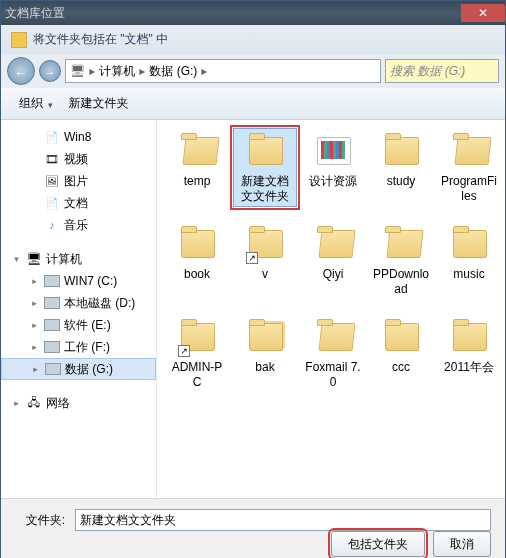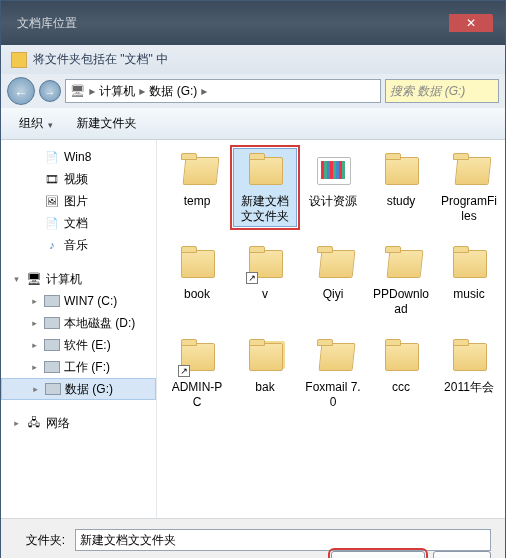--- a/index.html
+++ b/index.html
@@ -1,30 +1,30 @@
 <!DOCTYPE html>
 <html><head>
 <meta charset="utf-8">
 <style>
 *{margin:0;padding:0;box-sizing:border-box;font-family:"Microsoft YaHei",SimSun,Tahoma,sans-serif;font-size:12px}
 body{background:#fff;width:506px;height:558px;overflow:hidden}
 .win{border:1px solid #405a78;background:#e9eff5}
-.titlebar{height:44px;background:linear-gradient(#3b4a5a,#4a5a6a 50%,#3b4a5a);display:flex;align-items:center;padding:0 12px;color:#fff}
+.titlebar{height:24px;background:linear-gradient(#3b4a5a,#4a5a6a 50%,#3b4a5a);display:flex;align-items:center;padding:0 0;color:#fff}
 .titlebar .t{flex:1;padding-left:4px;color:#d5d9de}
 .tbtn{width:44px;height:18px;display:flex;align-items:center;justify-content:center;margin-left:2px}
 .tbtn.close{background:#c75050;color:#fff;border-radius:0 2px 0 0}
 .tbtn.close:before{content:"✕";font-size:12px}
 .sub{background:linear-gradient(#e8edf3,#dde5ee);padding:6px 10px;display:flex;align-items:center;gap:6px;color:#2a3a52}
 .sub .app-icon{width:16px;height:16px;background:#f2c94c;border:1px solid #d4a84c}
 .nav{height:34px;background:#e8edf3;display:flex;align-items:center;padding:2px 6px;gap:4px}
 .navbtn{width:28px;height:28px;border-radius:50%;background:radial-gradient(#bcd0e0,#6f97b9);border:1px solid #597997;display:flex;align-items:center;justify-content:center;color:#fff;font-size:14px}
 .crumbs{flex:1;height:24px;background:#fff;border:1px solid #97a5b4;display:flex;align-items:center;padding:0 4px;gap:4px}
 .csep{color:#666}
 .search{width:114px;height:24px;background:#fef9c3;border:1px solid #97a5b4;display:flex;align-items:center;padding:0 4px;color:#888;font-style:italic}
-.toolbar{height:32px;background:linear-gradient(#f6f9fc,#e2ebf3);border-bottom:1px solid #c9d2db;display:flex;align-items:center;padding:0 10px;gap:8px}
+.toolbar{height:32px;background:linear-gradient(#f6f9fc,#e2ebf3);border-bottom:1px solid #c9d2db;display:flex;align-items:center;padding:0 10px;}
 .tbitem{padding:4px 8px;display:flex;align-items:center;gap:3px}
 .tbitem .dd:after{content:"▾";font-size:9px;margin-left:2px;color:#555}
 .body{display:flex;height:378px;background:#fff}
 .tree{width:156px;border-right:1px solid #e4e9ee;overflow:hidden;padding-top:6px}
 .tnode{display:flex;align-items:center;height:22px;padding-left:10px;gap:4px;white-space:nowrap}
 .tnode.i1{padding-left:28px}
 .tnode.sel{background:#d6e6f6;border:1px solid #a9cbe9}
 .tog{width:11px;height:11px;display:flex;align-items:center;justify-content:center;color:#777}
 .tog.c:before{content:"▸";font-size:9px}
 .tog.o:before{content:"▾";font-size:9px}

